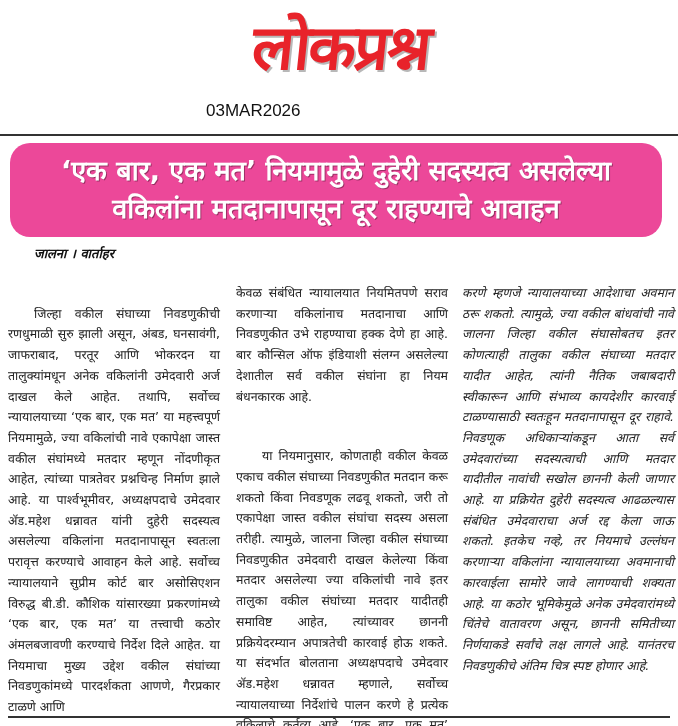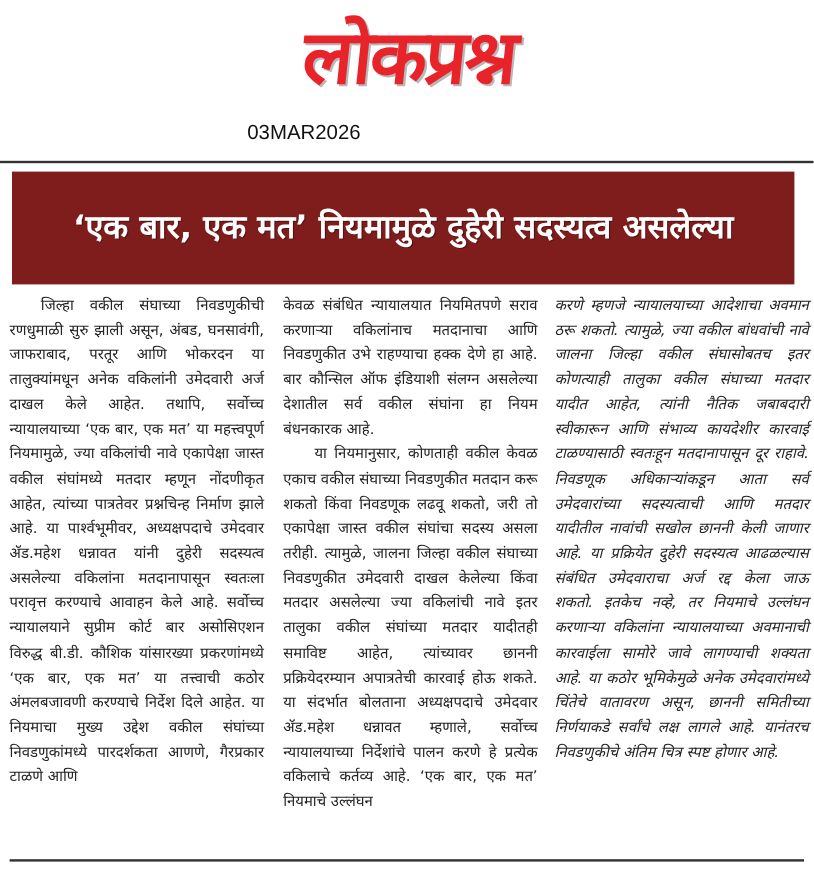--- a/index.html
+++ b/index.html
@@ -57,29 +57,30 @@
       width: 678px;
       height: 2px;
       background: #333;
     }
     .headline-banner {
       position: absolute;
       left: 10px;
       top: 143px;
       width: 652px;
       height: 94px;
-      background: #7f1d1d;
+      background: #ec4899;
       display: flex;
       flex-direction: column;
       align-items: center;
       justify-content: center;
       color: #ffffff;
       font-family: "DejaVu Sans", sans-serif;
       font-weight: bold;
       text-shadow: 1px 1px 0 rgba(0,0,0,0.35);
+      border-radius: 20px;
     }
     .headline-line {
       font-size: 27px;
       line-height: 38px;
       white-space: nowrap;
     }
     .article {
       position: absolute;
       left: 0;
       top: 244px;
@@ -91,21 +92,21 @@
       top: 0;
       width: 212px;
       font-family: "DejaVu Sans", sans-serif;
       font-size: 12.4px;
       line-height: 20.7px;
       color: #222;
       text-align: justify;
       text-align-last: justify;
     }
     .col .p { display: block; }
-    .col .p.last { text-align-last: left; }
+    .col .p.last { text-align-last: left; margin-top: 39px; }
     .col-1 { left: 8px; }
     .col-2 { left: 236px; }
     .col-3 { left: 462px; font-style: italic; }
     .dateline {
       display: block;
       font-weight: bold;
       font-style: italic;
       font-size: 13px;
       padding-left: 26px;
       text-align-last: left;
@@ -126,24 +127,26 @@
 
 <div class="masthead">
   <div class="logo">लोकप्रश्न</div>
   <div class="edition-date">03MAR2026</div>
 </div>
 
 <div class="top-rule"></div>
 
 <div class="headline-banner">
   <div class="headline-line">‘एक बार, एक मत’ नियमामुळे दुहेरी सदस्यत्व असलेल्या</div>
+  <div class="headline-line">वकिलांना मतदानापासून दूर राहण्याचे आवाहन</div>
 </div>
 
 <div class="article">
   <div class="col col-1">
+    <span class="dateline">जालना । वार्ताहर</span>
     <span class="p last"><span class="indent"></span><span>जिल्हा वकील संघाच्या निवडणुकीची रणधुमाळी सुरु झाली असून, अंबड, घनसावंगी, जाफराबाद, परतूर आणि भोकरदन या तालुक्यांमधून अनेक वकिलांनी उमेदवारी अर्ज दाखल केले आहेत. तथापि, सर्वोच्च न्यायालयाच्या ‘एक बार, एक मत’ या महत्त्वपूर्ण नियमामुळे, ज्या वकिलांची नावे एकापेक्षा जास्त वकील संघांमध्ये मतदार म्हणून नोंदणीकृत आहेत, त्यांच्या पात्रतेवर प्रश्नचिन्ह निर्माण झाले आहे. या पार्श्वभूमीवर, अध्यक्षपदाचे उमेदवार ॲड.महेश धन्नावत यांनी दुहेरी सदस्यत्व असलेल्या वकिलांना मतदानापासून स्वतःला परावृत्त करण्याचे आवाहन केले आहे. सर्वोच्च न्यायालयाने सुप्रीम कोर्ट बार असोसिएशन विरुद्ध बी.डी. कौशिक यांसारख्या प्रकरणांमध्ये ‘एक बार, एक मत’ या तत्त्वाची कठोर अंमलबजावणी करण्याचे निर्देश दिले आहेत. या नियमाचा मुख्य उद्देश वकील संघांच्या निवडणुकांमध्ये पारदर्शकता आणणे, गैरप्रकार टाळणे आणि</span></span>
   </div>
   <div class="col col-2">
     <span class="p last"><span>केवळ संबंधित न्यायालयात नियमितपणे सराव करणाऱ्या वकिलांनाच मतदानाचा आणि निवडणुकीत उभे राहण्याचा हक्क देणे हा आहे. बार कौन्सिल ऑफ इंडियाशी संलग्न असलेल्या देशातील सर्व वकील संघांना हा नियम बंधनकारक आहे.</span></span>
     <span class="p last"><span class="indent"></span><span>या नियमानुसार, कोणताही वकील केवळ एकाच वकील संघाच्या निवडणुकीत मतदान करू शकतो किंवा निवडणूक लढवू शकतो, जरी तो एकापेक्षा जास्त वकील संघांचा सदस्य असला तरीही. त्यामुळे, जालना जिल्हा वकील संघाच्या निवडणुकीत उमेदवारी दाखल केलेल्या किंवा मतदार असलेल्या ज्या वकिलांची नावे इतर तालुका वकील संघांच्या मतदार यादीतही समाविष्ट आहेत, त्यांच्यावर छाननी प्रक्रियेदरम्यान अपात्रतेची कारवाई होऊ शकते. या संदर्भात बोलताना अध्यक्षपदाचे उमेदवार ॲड.महेश धन्नावत म्हणाले, सर्वोच्च न्यायालयाच्या निर्देशांचे पालन करणे हे प्रत्येक वकिलाचे कर्तव्य आहे. ‘एक बार, एक मत’ नियमाचे उल्लंघन</span></span>
   </div>
   <div class="col col-3">
     <span class="p last"><span>करणे म्हणजे न्यायालयाच्या आदेशाचा अवमान ठरू शकतो. त्यामुळे, ज्या वकील बांधवांची नावे जालना जिल्हा वकील संघासोबतच इतर कोणत्याही तालुका वकील संघाच्या मतदार यादीत आहेत, त्यांनी नैतिक जबाबदारी स्वीकारून आणि संभाव्य कायदेशीर कारवाई टाळण्यासाठी स्वतःहून मतदानापासून दूर राहावे. निवडणूक अधिकाऱ्यांकडून आता सर्व उमेदवारांच्या सदस्यत्वाची आणि मतदार यादीतील नावांची सखोल छाननी केली जाणार आहे. या प्रक्रियेत दुहेरी सदस्यत्व आढळल्यास संबंधित उमेदवाराचा अर्ज रद्द केला जाऊ शकतो. इतकेच नव्हे, तर नियमाचे उल्लंघन करणाऱ्या वकिलांना न्यायालयाच्या अवमानाची कारवाईला सामोरे जावे लागण्याची शक्यता आहे. या कठोर भूमिकेमुळे अनेक उमेदवारांमध्ये चिंतेचे वातावरण असून, छाननी समितीच्या निर्णयाकडे सर्वांचे लक्ष लागले आहे. यानंतरच निवडणुकीचे अंतिम चित्र स्पष्ट होणार आहे.</span></span>
   </div>
 </div>

